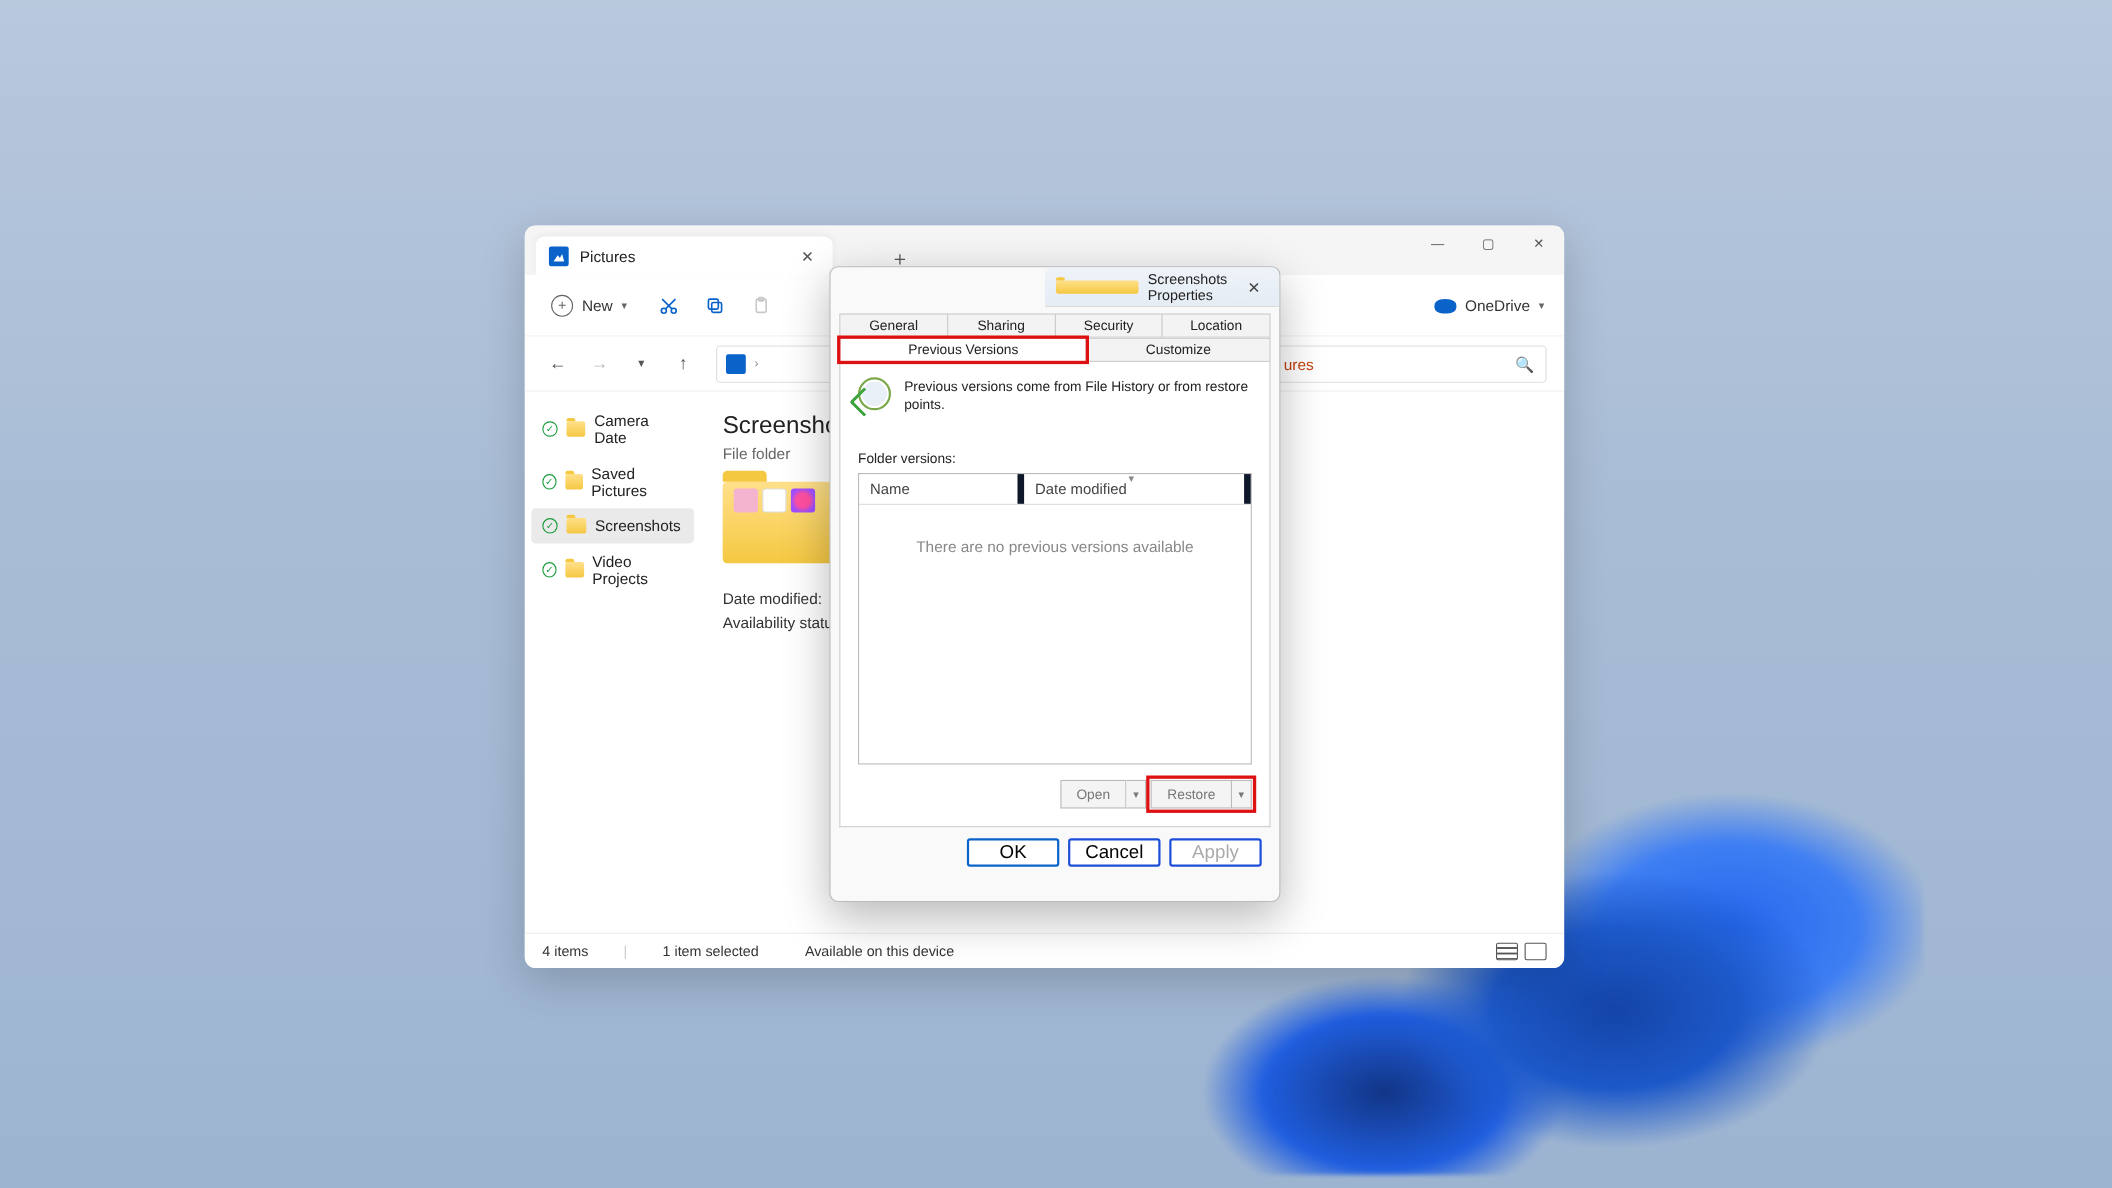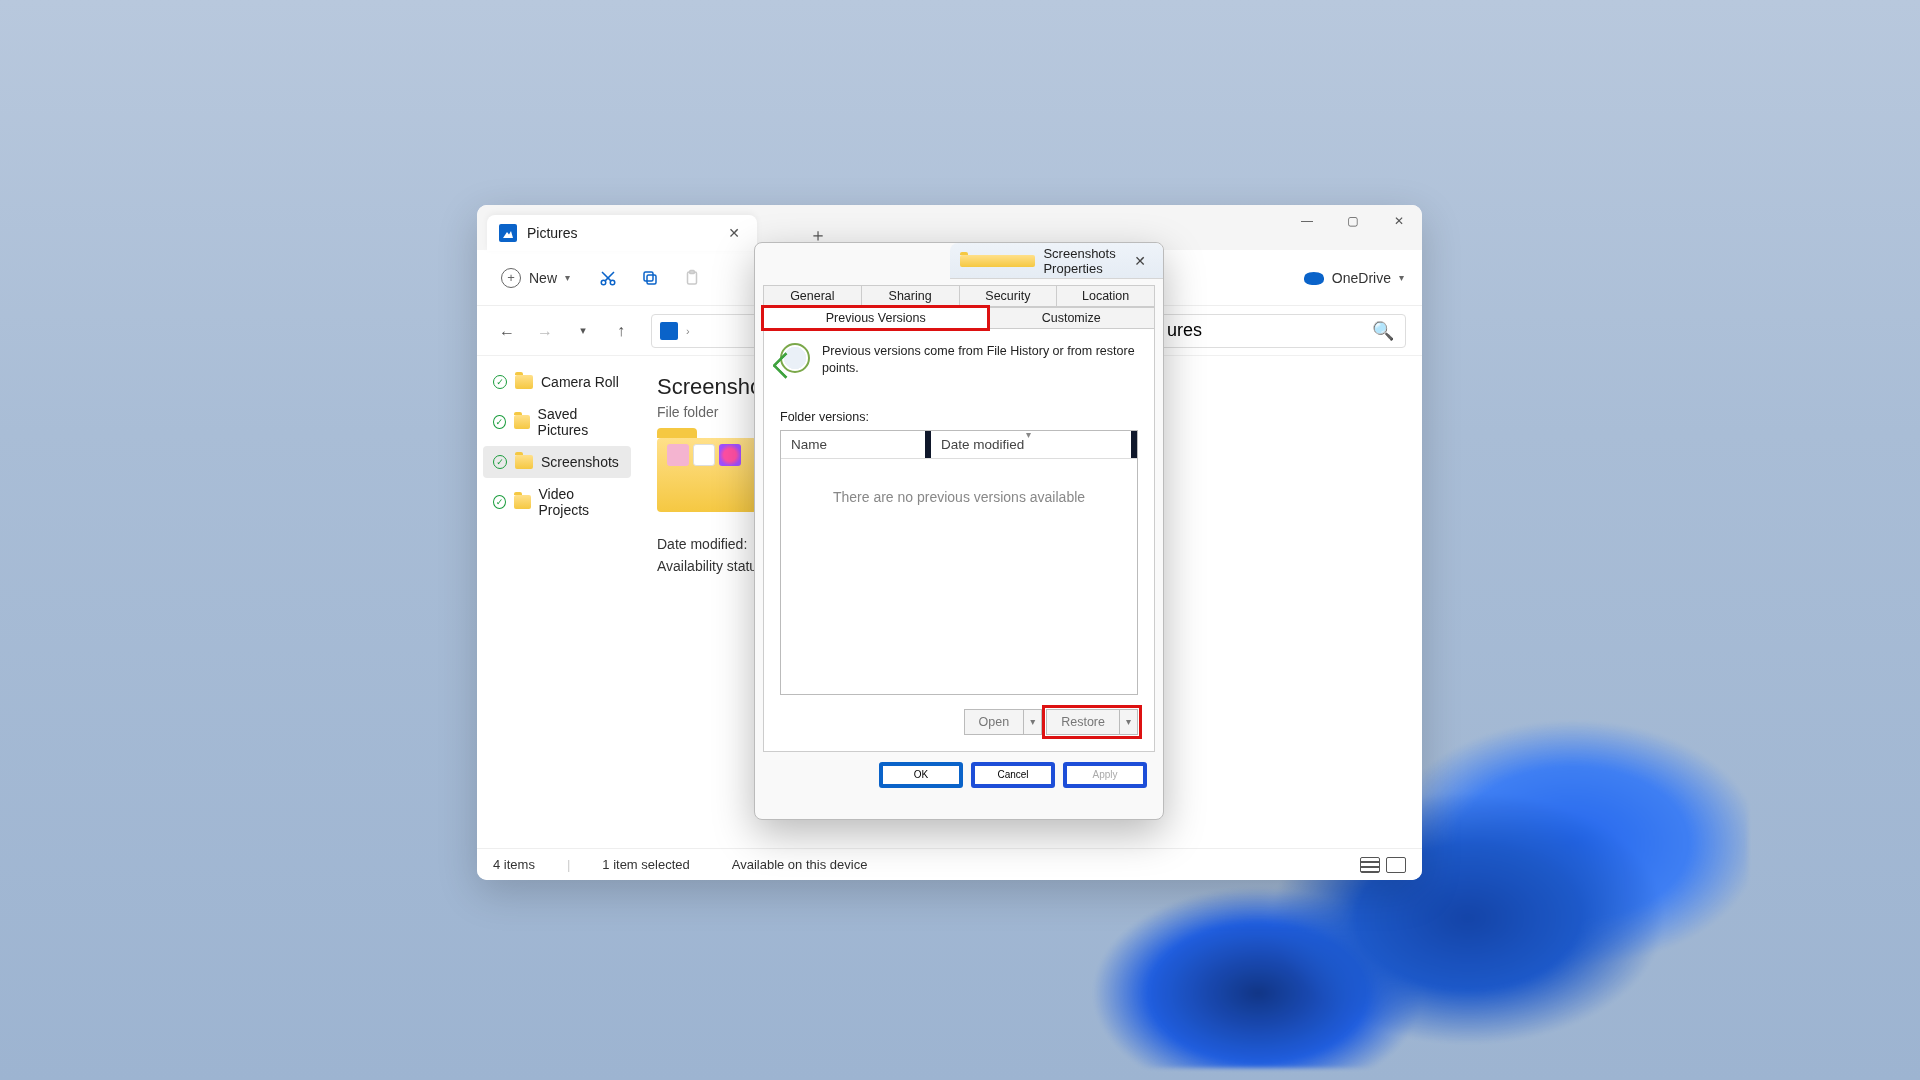--- a/index.html
+++ b/index.html
@@ -25,21 +25,21 @@
 .plus-circ { width: 20px; height: 20px; border: 1.5px solid #666; border-radius: 50%; display: flex; align-items: center; justify-content: center; font-size: 13px; color: #666; }
 .tbicon { width: 20px; height: 20px; color: #0a63c9; display: flex; align-items: center; justify-content: center; }
 .spacer { flex: 1; }
 .onedrive { display: flex; align-items: center; gap: 8px; color: #333; font-size: 14px; }
 .cloud { width: 20px; height: 14px; position: relative; }
 .cloud::before { content: ""; position: absolute; inset: 0; background: #0a63c9; border-radius: 50% 50% 40% 40%; clip-path: ellipse(60% 50% at 50% 60%); }
 .navrow { height: 50px; background: #fff; border-bottom: 1px solid #f0f0f0; display: flex; align-items: center; padding: 0 16px; gap: 10px; }
 .navbtn { width: 28px; height: 28px; display: flex; align-items: center; justify-content: center; color: #555; font-size: 16px; border-radius: 4px; }
 .addr { flex: 0 0 440px; height: 34px; border: 1px solid #ddd; border-radius: 4px; display: flex; align-items: center; padding: 0 8px; gap: 8px; margin-left: 6px; }
 .addr .pic-icon { width: 18px; height: 18px; background: #0a63c9; border-radius: 2px; }
-.search { margin-left: auto; width: 250px; height: 34px; border: 1px solid #ddd; border-radius: 4px; display: flex; align-items: center; padding: 4px 10px; color: #000000; font-size: 18px; }
+.search { margin-left: auto; width: 250px; height: 34px; border: 1px solid #ddd; border-radius: 4px; display: flex; align-items: center; padding: 4px 10px; color: #c2410c; font-size: 14px; }
 .content { display: flex; height: calc(100% - 45px - 56px - 50px - 32px); }
 .sidebar { width: 160px; padding: 10px 0; }
 .side-item { display: flex; align-items: center; gap: 8px; padding: 8px 16px; font-size: 14px; color: #222; cursor: pointer; }
 .side-item.sel { background: #eaeaea; border-radius: 4px; margin: 0 6px; padding: 8px 10px; }
 .check { width: 14px; height: 14px; border: 1.5px solid #1a9c3c; border-radius: 50%; display: flex; align-items: center; justify-content: center; color: #1a9c3c; font-size: 9px; }
 .folder-ico { width: 18px; height: 14px; background: linear-gradient(180deg, #ffe08a 0%, #f5c842 100%); border-radius: 2px; position: relative; }
 .folder-ico::before { content: ""; position: absolute; top: -3px; left: 0; width: 8px; height: 3px; background: #f5c842; border-radius: 2px 2px 0 0; }
 .details { flex: 1; padding: 18px 20px; position: relative; }
 .details h2 { font-size: 22px; font-weight: 400; color: #222; margin-bottom: 4px; }
 .details .sub { color: #666; font-size: 14px; margin-bottom: 18px; }
@@ -78,21 +78,21 @@
 .lh.date { flex: 1; }
 .sort-ind { position: absolute; top: -2px; left: 245px; font-size: 10px; color: #888; }
 .empty { flex: 1; display: flex; align-items: flex-start; justify-content: center; padding-top: 30px; color: #888; font-size: 14px; }
 .btn-row { display: flex; justify-content: flex-end; gap: 4px; margin-top: 14px; }
 .splitbtn { display: flex; }
 .btn { height: 26px; padding: 0 14px; font-size: 12.5px; background: #f4f4f4; border: 1px solid #bbb; color: #777; display: flex; align-items: center; cursor: pointer; }
 .btn.arrow { padding: 0 6px; border-left: none; }
 .btn.arrow::before { content: "▾"; font-size: 10px; }
 .splitbtn.hl-red { outline: 3px solid #d11; outline-offset: 1px; }
 .dlg-btns { display: flex; justify-content: flex-end; gap: 8px; padding: 10px 16px 14px; }
-.dbtn { width: 84px; height: 26px; font-size: 10px; background: #fff; border: 4px solid #1d4ed8; border-radius: 3px; cursor: pointer; }
+.dbtn { width: 84px; height: 26px; font-size: 17px; background: #fff; border: 2px solid #1d4ed8; border-radius: 3px; cursor: pointer; }
 .dbtn.primary { border-color: #0a63c9; }
 .dbtn.disabled { color: #aaa; }
 </style>
 </head>
 <body>
 
 <div class="stage">
   <div class="bloom"></div>
 
   <div class="explorer">
@@ -156,21 +156,21 @@
         <span style="flex:1">ures</span>
         <span>🔍</span>
       </div>
     </div>
 
     <div class="content">
       <div class="sidebar">
         <div class="side-item">
           <span class="check">✓</span>
           <span class="folder-ico"></span>
-          <span>Camera Roll</span>
+          <span>Camera Date</span>
         </div>
         <div class="side-item">
           <span class="check">✓</span>
           <span class="folder-ico"></span>
           <span>Saved Pictures</span>
         </div>
         <div class="side-item sel">
           <span class="check">✓</span>
           <span class="folder-ico"></span>
           <span>Screenshots</span>

